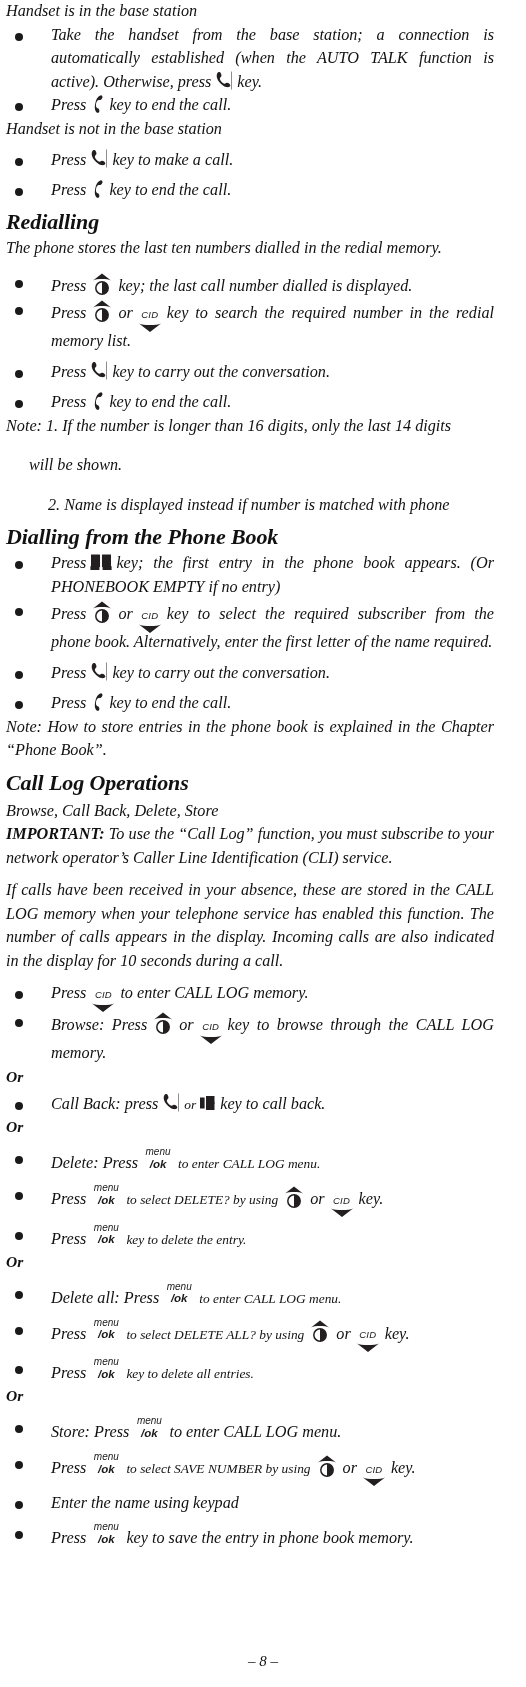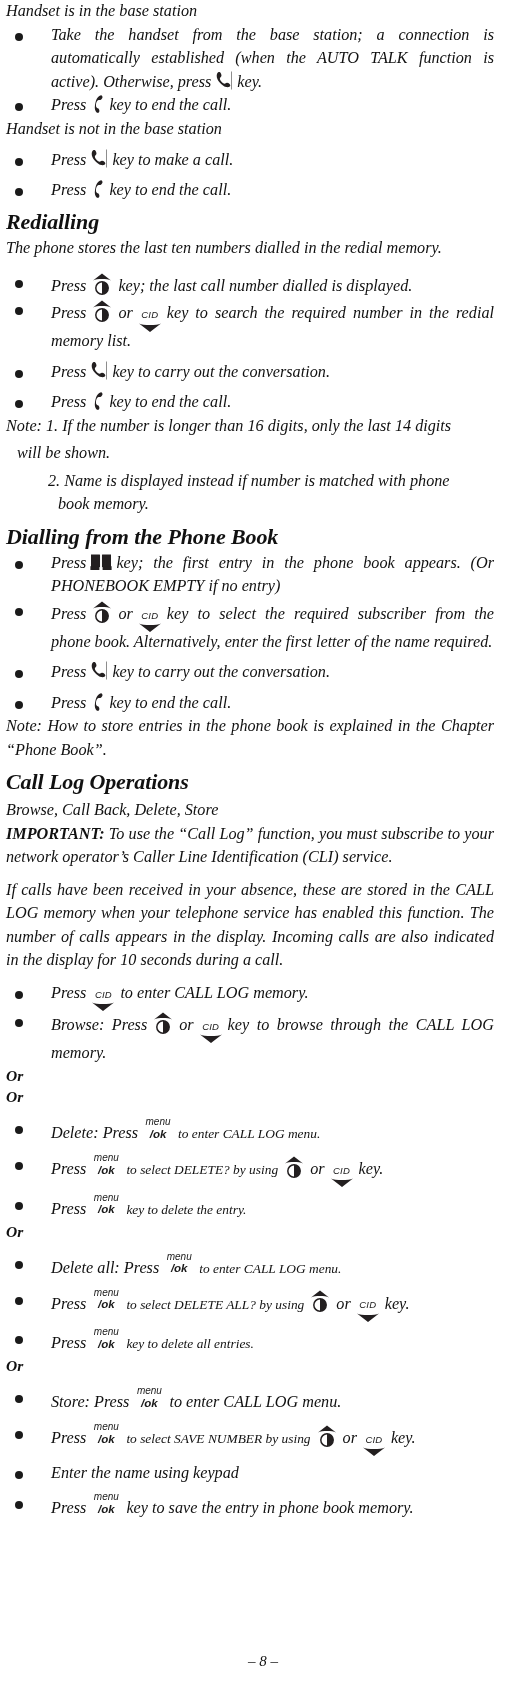--- a/index.html
+++ b/index.html
@@ -84,21 +84,21 @@
   .jst { text-align: justify; text-justify: inter-word; }
   .indent-extra { padding-left: 56px; }
 
   .note-sub {
     margin: 0;
     padding-left: 42px;
     font-size: 16.2px;
     line-height: 23.5px;
   }
   .note-cont {
-    margin: 4px;
+    margin: 16px;
     padding-left: 7px;
     font-size: 16.2px;
     line-height: 23.5px;
   }
   .note-sub-cont {
     margin: 0;
     padding-left: 52px;
     font-size: 16.2px;
     line-height: 23.5px;
   }
@@ -270,21 +270,20 @@
     <li class="bullet" style="margin-top:7px">
       <span>Press</span><span class="key icon-end"><svg viewBox="0 0 17 19">
               <path d="M12.6 1.4c.9.6 1.1 1.7.7 2.6-.4.9-1.1 1.6-1.9 1.9-.8.3-1.6 0-2.4.3-.9.4-1.6 1.6-1.9 3.4-.3 1.8-.1 3.3.5 3.9.6.7 1.4.6 2 1.2.7.7.9 1.8.7 2.8-.2 1-1 1.7-1.9 1.3-1-.4-1.9-1.5-2.3-3.1-.6-2.3-.2-5.2.5-7.8C7.3 5.3 8.7 2.9 10.3 2c1.1-.6 1.8-1 2.3-.6z" fill="#231f20"></path>
             </svg></span><span>key to end the call.</span>
     </li>
   </ul>
 
   <p class="para">Note: 1. If the number is longer than 16 digits, only the last 14 digits</p>
   <p class="note-cont">will be shown.</p>
   <p class="note-sub">2. Name is displayed instead if number is matched with phone</p>
-  <p class="note-sub-cont">book memory.</p>
 
   <h2 class="heading">Dialling from the Phone Book</h2>
 
   <ul class="bullets">
     <li class="bullet jst">
       <span>Press</span><span class="key icon-book"><svg viewBox="0 0 22 18">
               <path d="M1 1.5 h8.2 c0.6 0 1 0.4 1 1 v12.8 c0-0.8-0.5-1.3-1.2-1.3 H1 Z" fill="#231f20"></path>
               <path d="M21 1.5 h-8.2 c-0.6 0-1 0.4-1 1 v12.8 c0-0.8 0.5-1.3 1.2-1.3 H21 Z" fill="#231f20"></path>
               <path d="M0.4 13.2 h9 v3.8 h-9 z" fill="#231f20"></path>
               <path d="M12.6 13.2 h9 v3.8 h-9 z" fill="#231f20"></path>
@@ -335,20 +334,32 @@
               <circle cx="13" cy="17" r="6.2" fill="#ffffff" stroke="#231f20" stroke-width="1.5"></circle>
               <path d="M13 10.8 a6.2 6.2 0 0 1 0 12.4 z" fill="#231f20"></path>
             </svg></span><span>or</span><span class="key icon-cid"><span class="cid-lbl">CID</span><svg width="24" height="12" viewBox="0 0 24 12">
               <path d="M1 2.5 C5 4.5 19 4.5 23 2.5 L12 11 Z" fill="#231f20"></path>
             </svg></span><span>key to browse through the CALL LOG memory.</span>
     </li>
   </ul>
 
   <p class="or-line">Or</p>
 
+  <ul class="bullets">
+    <li class="bullet" style="margin-top:6px">
+      <span>Call Back: press</span><span class="key icon-talk"><svg viewBox="0 0 20 19">
+              <path d="M4.2 1.2c1.1-.5 2.1 0 2.6 1 .5 1 .8 2 .6 2.8-.2.8-1 1.2-1.4 2-.4.9.1 2.2 1.3 3.6 1.2 1.4 2.4 2.2 3.3 2.1.9-.1 1.4-.8 2.2-.9 1-.1 2 .4 2.8 1.1.8.8 1 1.8.2 2.5-.8.7-2.1 1.1-3.7.7-2.3-.6-4.6-2.5-6.4-4.6C3.9 9.4 2.6 6.9 2.7 4.7c.1-1.7.7-3 1.5-3.5z" fill="#231f20"></path>
+              <rect x="17.1" y="0.5" width="0.9" height="18" fill="#808080"></rect>
+            </svg></span><span class="smalltxt">or</span><span class="key icon-speaker"><svg viewBox="0 0 18 16">
+              <rect x="1" y="2.5" width="4.6" height="11" fill="#231f20"></rect>
+              <path d="M7 1 L15.5 1 L15.5 15 L7 15 Z" fill="#231f20"></path>
+              <path d="M7 1 L7 15 L16 8 Z" fill="#231f20"></path>
+            </svg></span><span>key to call back.</span>
+    </li>
+  </ul>
 
   <p class="or-line">Or</p>
 
   <ul class="bullets">
     <li class="bullet indent-extra" style="margin-top:10px">
       <span>Delete: Press</span><span class="key icon-menuok"><span class="m-top">menu</span><span class="m-bot">/ok</span></span><span class="smalltxt">to enter CALL LOG menu.</span>
     </li>
     <li class="bullet indent-extra" style="margin-top:8px">
       <span>Press</span><span class="key icon-menuok"><span class="m-top">menu</span><span class="m-bot">/ok</span></span><span class="smalltxt">to select DELETE? by using</span><span class="key icon-up"><svg viewBox="0 0 26 24">
               <path d="M4 9.5 L13 2.5 L22 9.5 C18 7.6 8 7.6 4 9.5 Z" fill="#231f20"></path>

